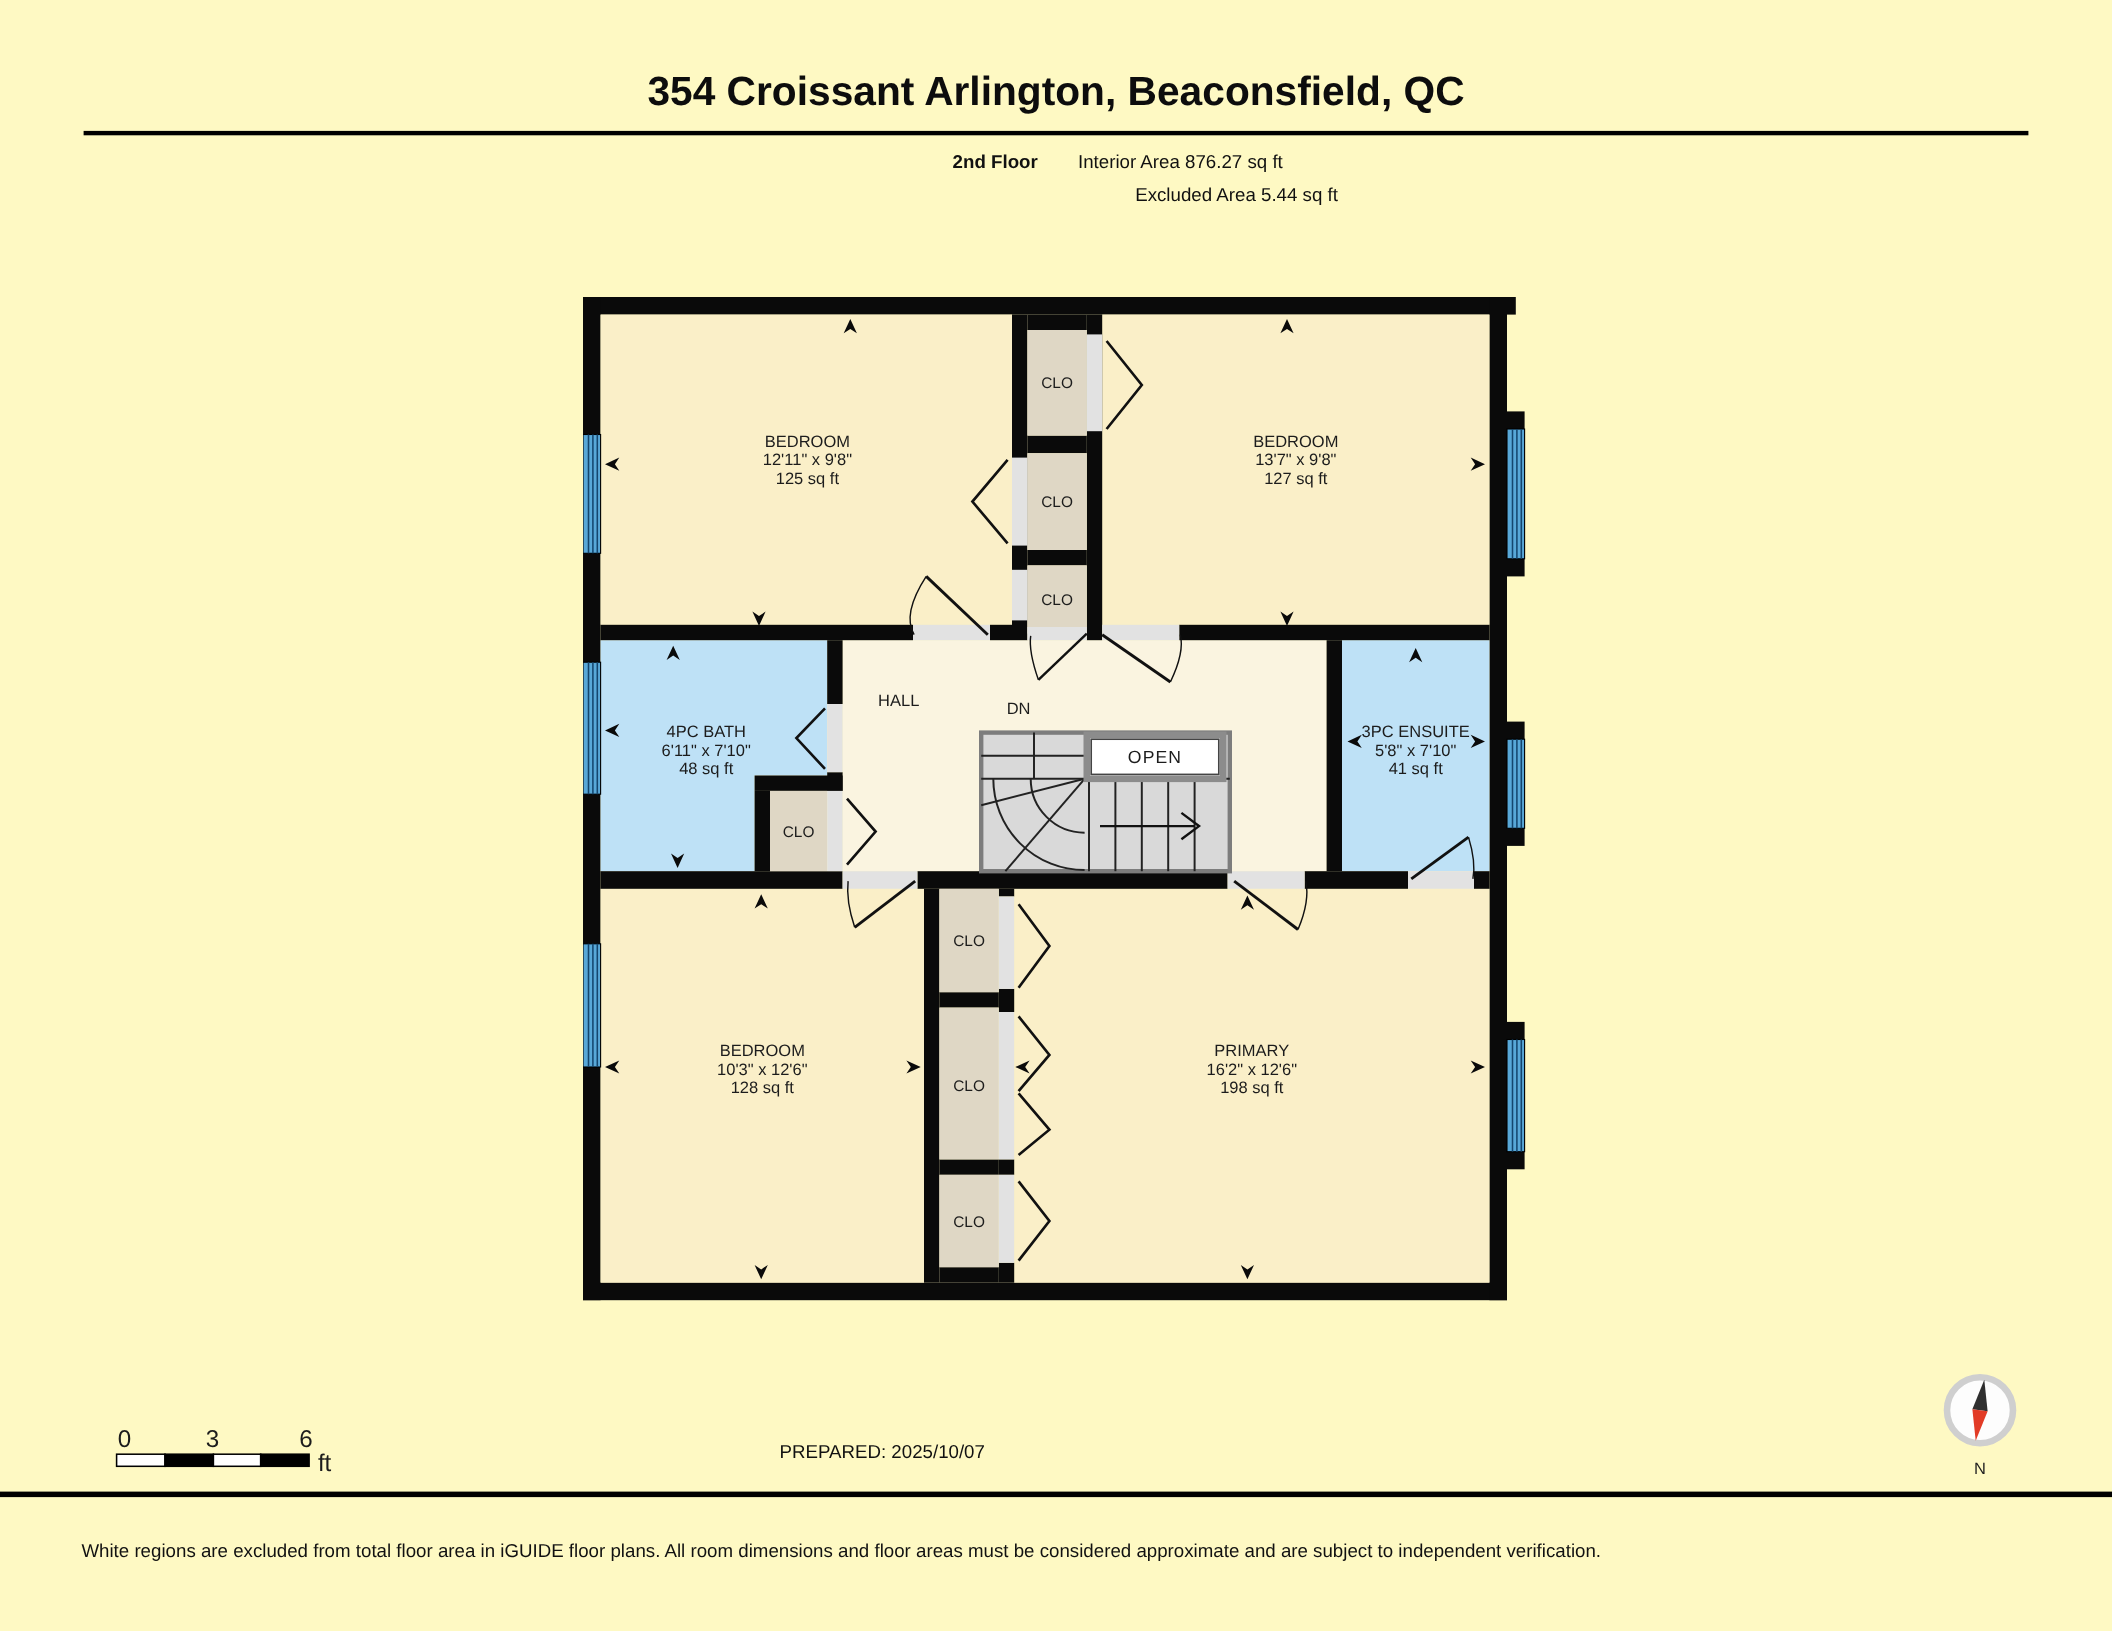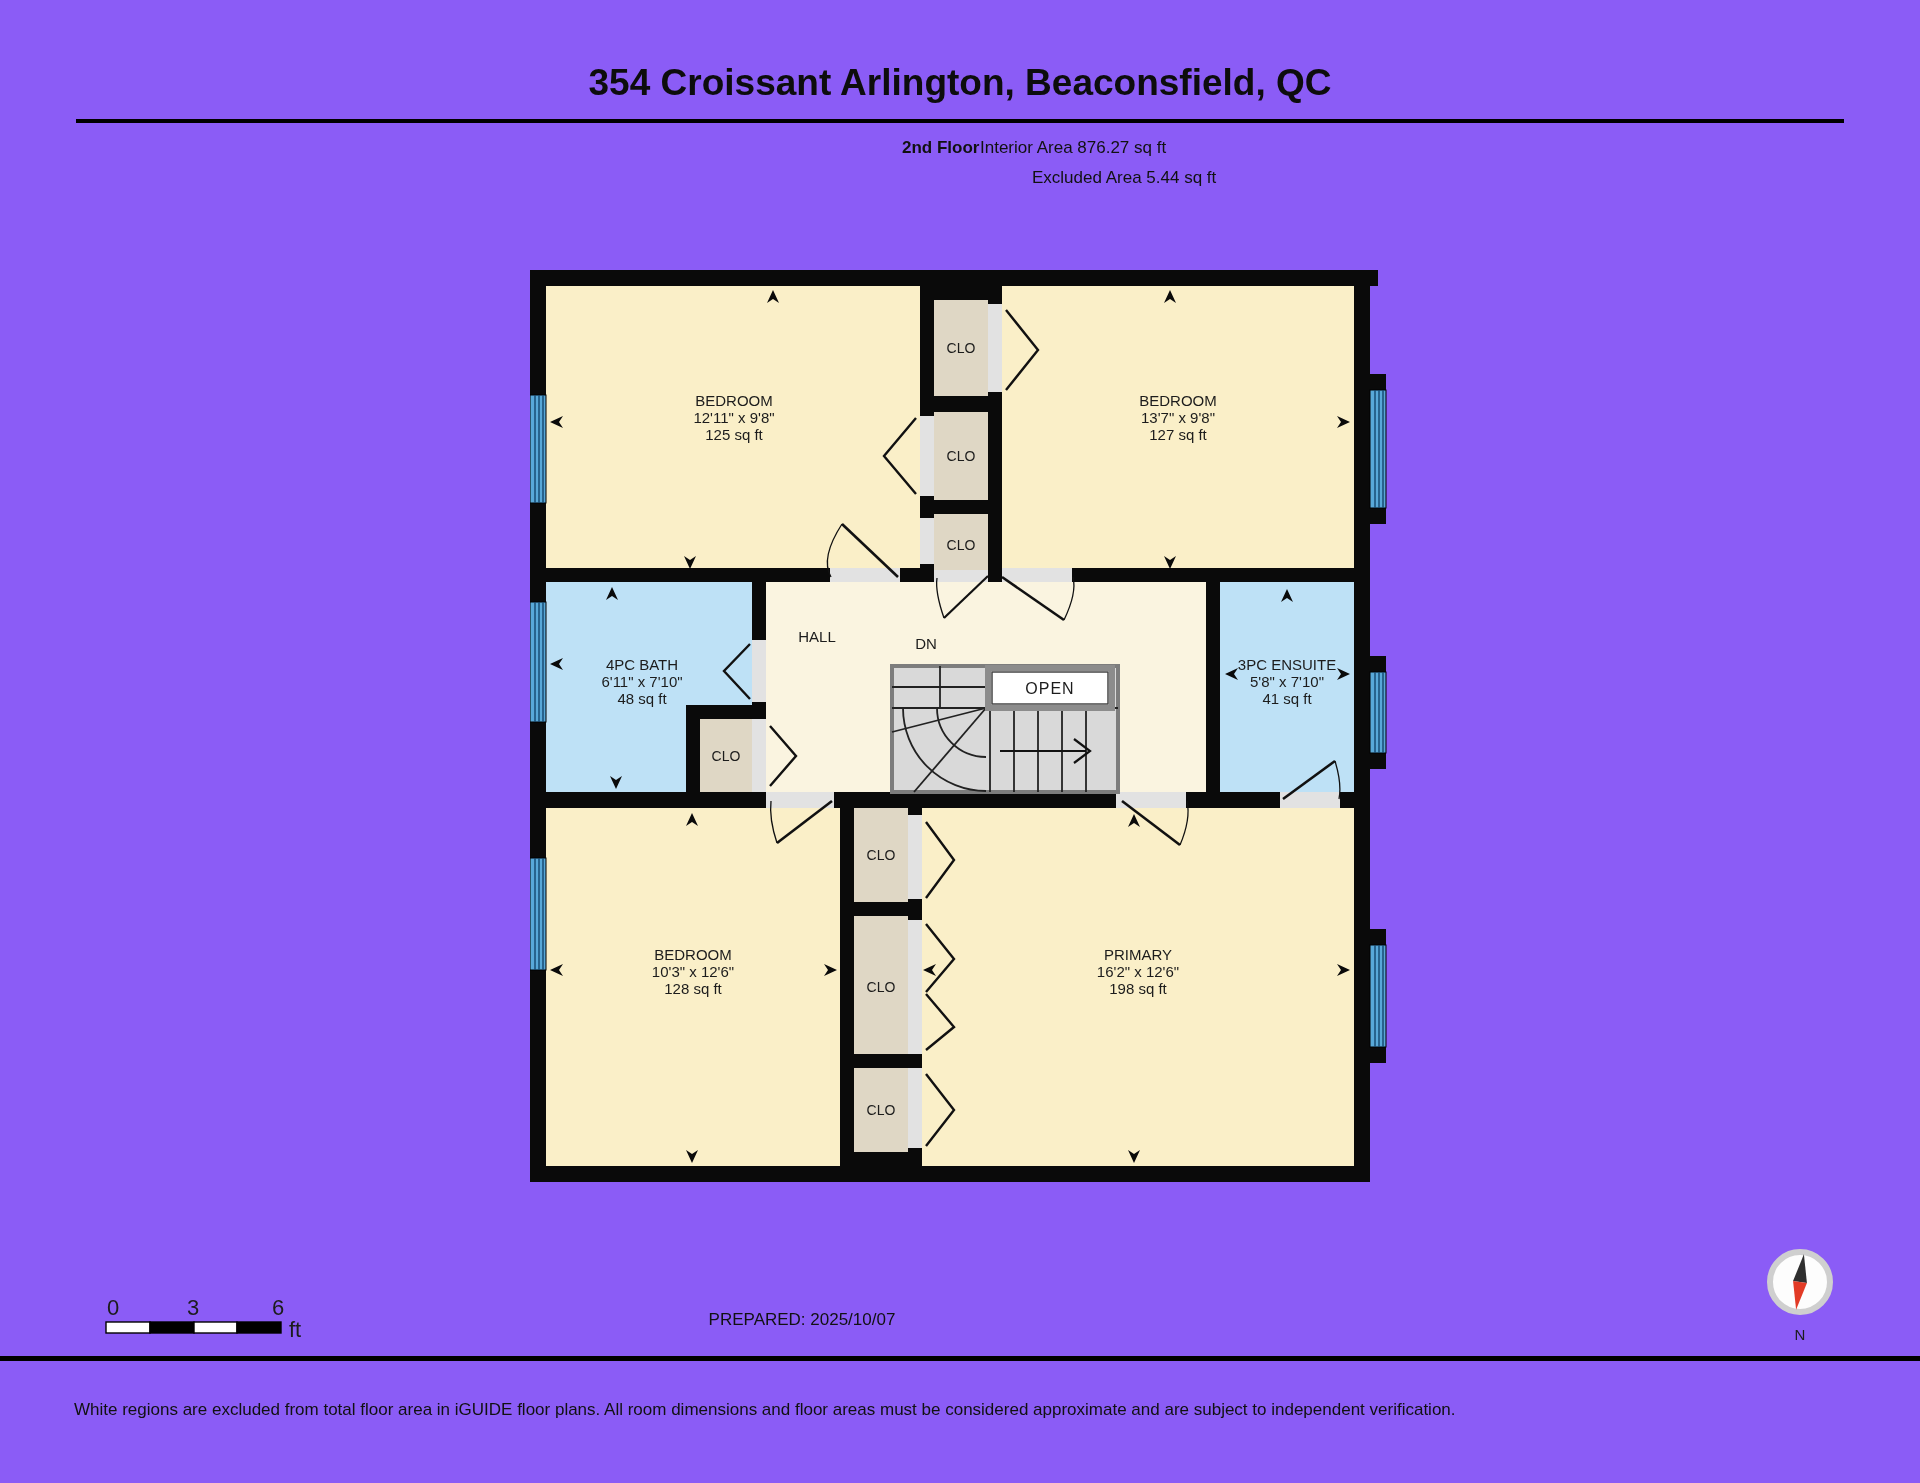--- a/index.html
+++ b/index.html
@@ -1,21 +1,21 @@
 <!DOCTYPE html>
 <html><head>
 <meta charset="utf-8">
 <style>
   html,body{margin:0;padding:0;background:#ffffff;}
-  .page{position:relative;width:1920px;height:1483px;background:#8b5cf6;overflow:hidden;
+  .page{position:relative;width:1920px;height:1483px;background:#fef9c3;overflow:hidden;
         font-family:"Liberation Sans", sans-serif;color:#111;}
   .title{position:absolute;top:62px;left:0;width:1920px;text-align:center;
          font-size:37px;font-weight:bold;color:#0d0d0d;}
   .rule{position:absolute;top:119px;left:76px;width:1768px;height:4px;background:#000;}
-  .floor-label{position:absolute;left:866px;top:138px;font-size:17px;font-weight:bold;margin-left:36px;}
+  .floor-label{position:absolute;left:866px;top:138px;font-size:17px;font-weight:bold;}
   .int-area{position:absolute;left:980px;top:138px;font-size:17px;}
   .exc-area{position:absolute;left:1032px;top:168px;font-size:17px;}
   .plan-svg{position:absolute;left:530px;top:270px;}
   .scalebar-svg{position:absolute;left:100px;top:1294px;}
   .compass-svg{position:absolute;left:1760px;top:1244px;}
   .prepared{position:absolute;left:0;top:1310px;width:1604px;text-align:center;font-size:17px;}
   .footer-divider{position:absolute;left:0;top:1356px;width:1920px;height:5px;background:#000;}
   .disclaimer{position:absolute;left:74px;top:1372px;font-size:17px;margin-top:28px;}
   
   text{font-family:"Liberation Sans", sans-serif;fill:#1c1c1c;}

